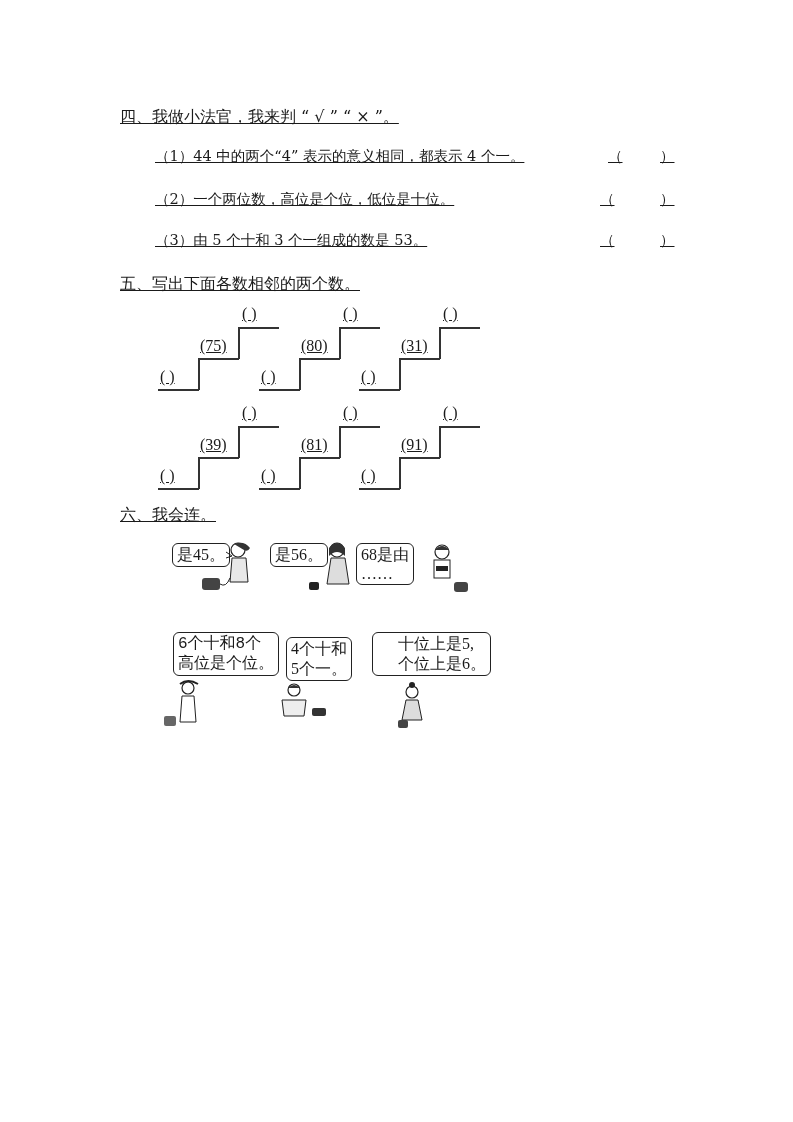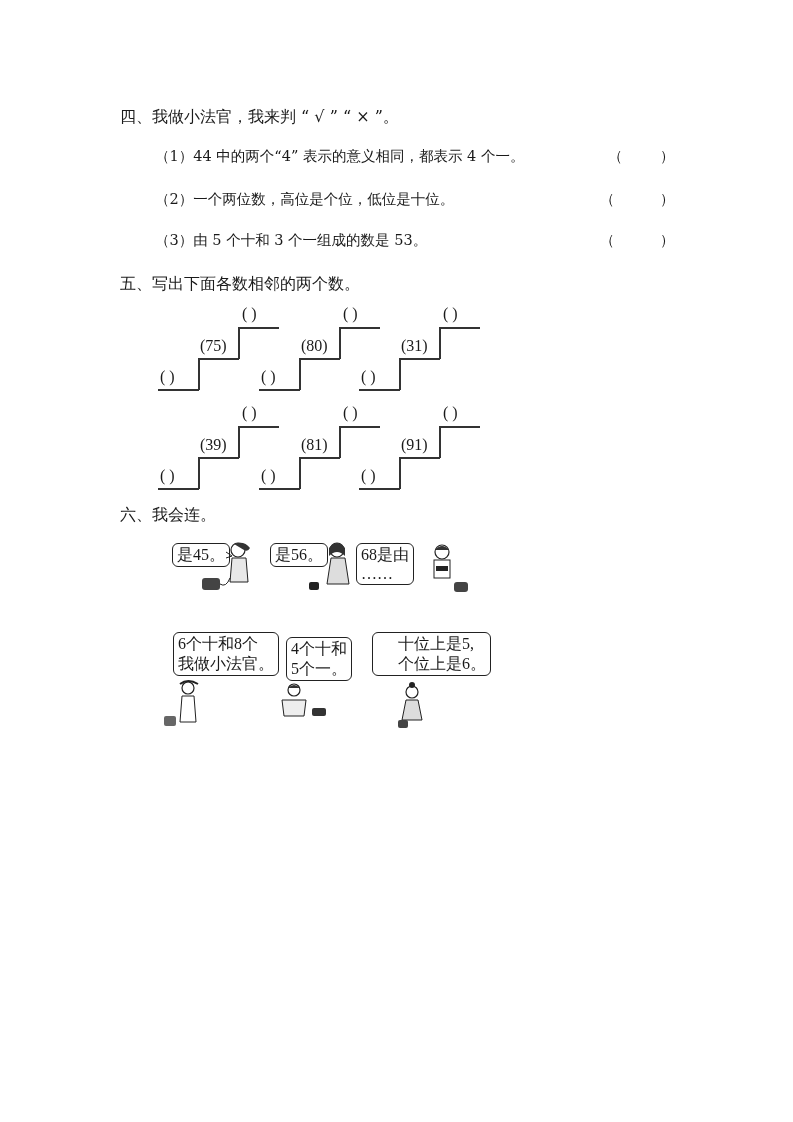--- a/index.html
+++ b/index.html
@@ -1,18 +1,18 @@
 <!DOCTYPE html>
 <html><head>
 <meta charset="utf-8">
 <style>
   html, body { margin:0; padding:0; background:#ffffff; }
   body { width:793px; height:1122px; position:relative; overflow:hidden;
          font-family:"DejaVu Serif","Liberation Serif",serif; color:#1a1a1a; }
-  .abs { position:absolute; white-space:nowrap; }
+  .abs { position:absolute; white-space:nowrap;text-decoration:underline; }
   .heading { font-size:16px; }
   .item { font-size:14.5px; }
   .paren { font-size:14.5px; }
   .stair-text { font-family:"Liberation Serif","DejaVu Serif",serif; font-size:16px; }
   .line { position:absolute; background:#333; }
   .bubble { position:absolute; border:1.3px solid #222; border-radius:6px; background:#fff;
             font-family:"Liberation Serif","DejaVu Serif",serif; font-size:16px; line-height:20px;
             padding:1px 4px; white-space:nowrap; }
   .figure { position:absolute; }
 </style>
@@ -130,23 +130,23 @@
   <div>……</div>
 </div>
 <svg class="figure" style="left:420px;top:540px;" width="55" height="58">
   <circle cx="22" cy="12" r="7" fill="#fff" stroke="#222" stroke-width="1.2"></circle>
   <path d="M15 10 Q22 2 29 10" fill="#333"></path>
   <rect x="14" y="20" width="16" height="18" fill="#fff" stroke="#222" stroke-width="1"></rect>
   <rect x="16" y="26" width="12" height="5" fill="#222"></rect>
   <rect x="34" y="42" width="14" height="10" rx="3" fill="#444"></rect>
 </svg>
 
-<div class="bubble" style="left:173px;top:632px;">
+<div class="bubble" style="left:173px;top:632px;font-family:Liberation Mono, monospace;">
   <div>6个十和8个</div>
-  <div>我做小法官。</div>
+  <div>高位是个位。</div>
 </div>
 <svg class="figure" style="left:160px;top:678px;" width="60" height="50">
   <circle cx="28" cy="10" r="6" fill="#fff" stroke="#222" stroke-width="1.2"></circle>
   <path d="M20 6 Q28 0 38 6" fill="none" stroke="#222" stroke-width="2"></path>
   <path d="M22 18 L34 18 L36 44 L20 44 Z" fill="#fff" stroke="#222" stroke-width="1"></path>
   <rect x="4" y="38" width="12" height="10" rx="2" fill="#666"></rect>
 </svg>
 
 <div class="bubble" style="left:286px;top:637px;text-align:right;">
   <div>4个十和</div>

